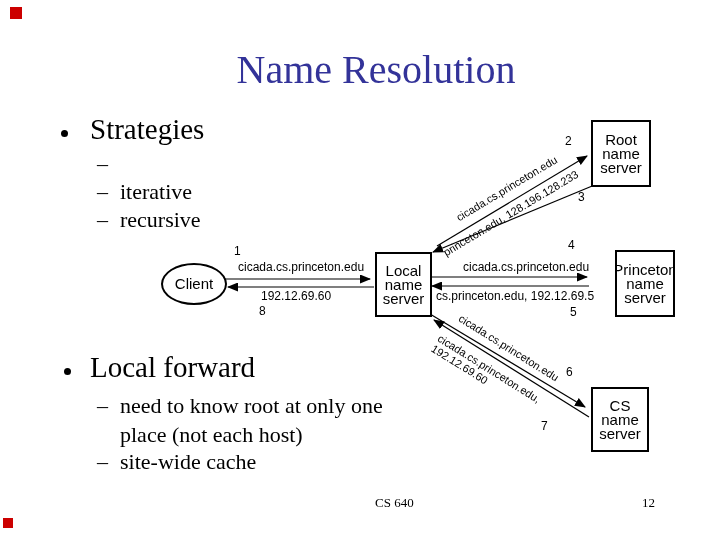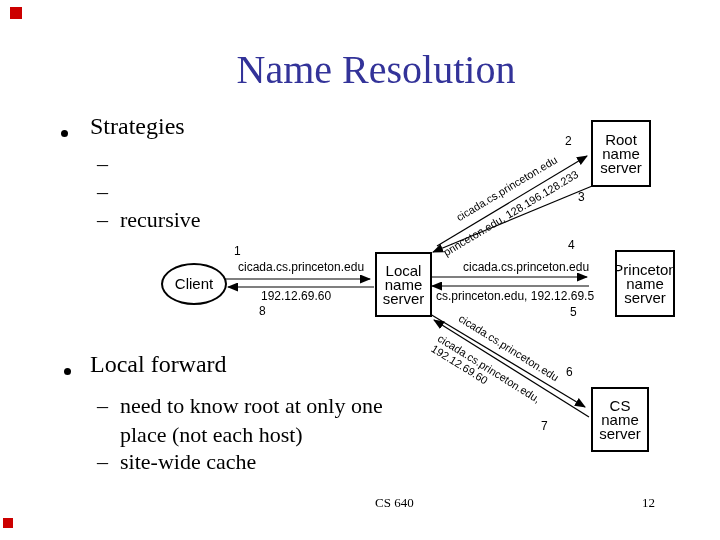--- a/index.html
+++ b/index.html
@@ -7,21 +7,21 @@
          font-family:"Liberation Serif","DejaVu Serif",serif;color:#000;}
   .abs{position:absolute;}
   
   .corner{position:absolute;background:#cc0000;}
   #corner-tl{left:10px;top:7px;width:12px;height:12px;}
   #corner-bl{left:3px;top:518px;width:10px;height:10px;}
   
   #title{left:0;top:46px;width:720px;text-align:center;font-size:40px;color:#333399;padding-left:16px;}
   
   .dot{position:absolute;width:7px;height:7px;border-radius:50%;background:#000;}
-  .h1{font-size:24px;}
+  .h1{font-size:29px;}
   .sub{display:flex;font-size:22px;line-height:29px;}
   .dash{width:23px;flex:0 0 23px;}
   
   .dg{font-family:"Liberation Sans","DejaVu Sans",sans-serif;font-size:12px;line-height:13px;white-space:nowrap;}
   .num{font-family:"Liberation Sans","DejaVu Sans",sans-serif;font-size:12px;}
   .rot{font-family:"Liberation Sans","DejaVu Sans",sans-serif;font-size:11px;line-height:12px;
        white-space:nowrap;transform-origin:0 0;}
   .node{position:absolute;border:2px solid #000;background:#fff;display:flex;align-items:center;
         justify-content:center;text-align:center;font-family:"Liberation Sans","DejaVu Sans",sans-serif;
         font-size:15px;line-height:14px;overflow:hidden;}
@@ -41,20 +41,21 @@
   <div id="title" class="abs">Name Resolution</div>
 
   <div class="dot" style="left:61px;top:130px;"></div>
   <div class="abs h1" style="left:90px;top:113px;">Strategies</div>
 
   <div class="abs sub" style="left:97px;top:149px;">
     <span class="dash">–</span>
   </div>
   <div class="abs sub" style="left:97px;top:177px;">
     <span class="dash">–</span>
+    <span>iterative</span>
   </div>
   <div class="abs sub" style="left:97px;top:205px;">
     <span class="dash">–</span>
     <span>recursive</span>
   </div>
 
   <div class="dot" style="left:64px;top:368px;"></div>
   <div class="abs h1" style="left:90px;top:351px;">Local forward</div>
 
   <div class="abs sub" style="left:97px;top:391px;width:315px;">

